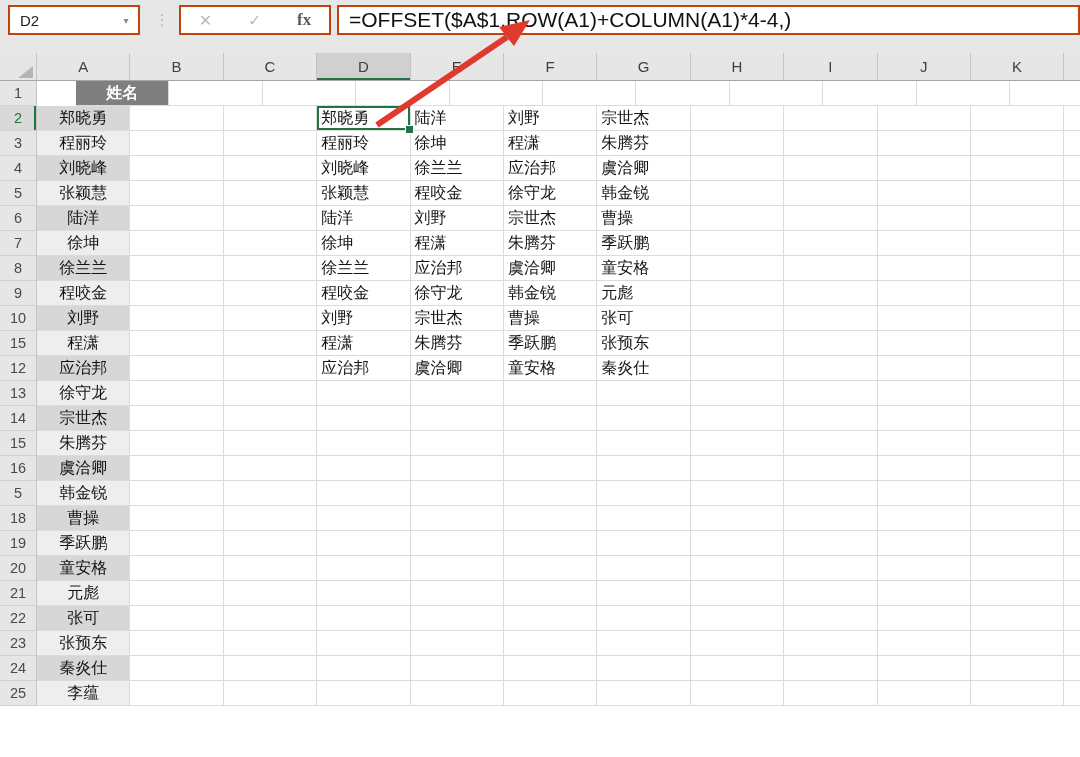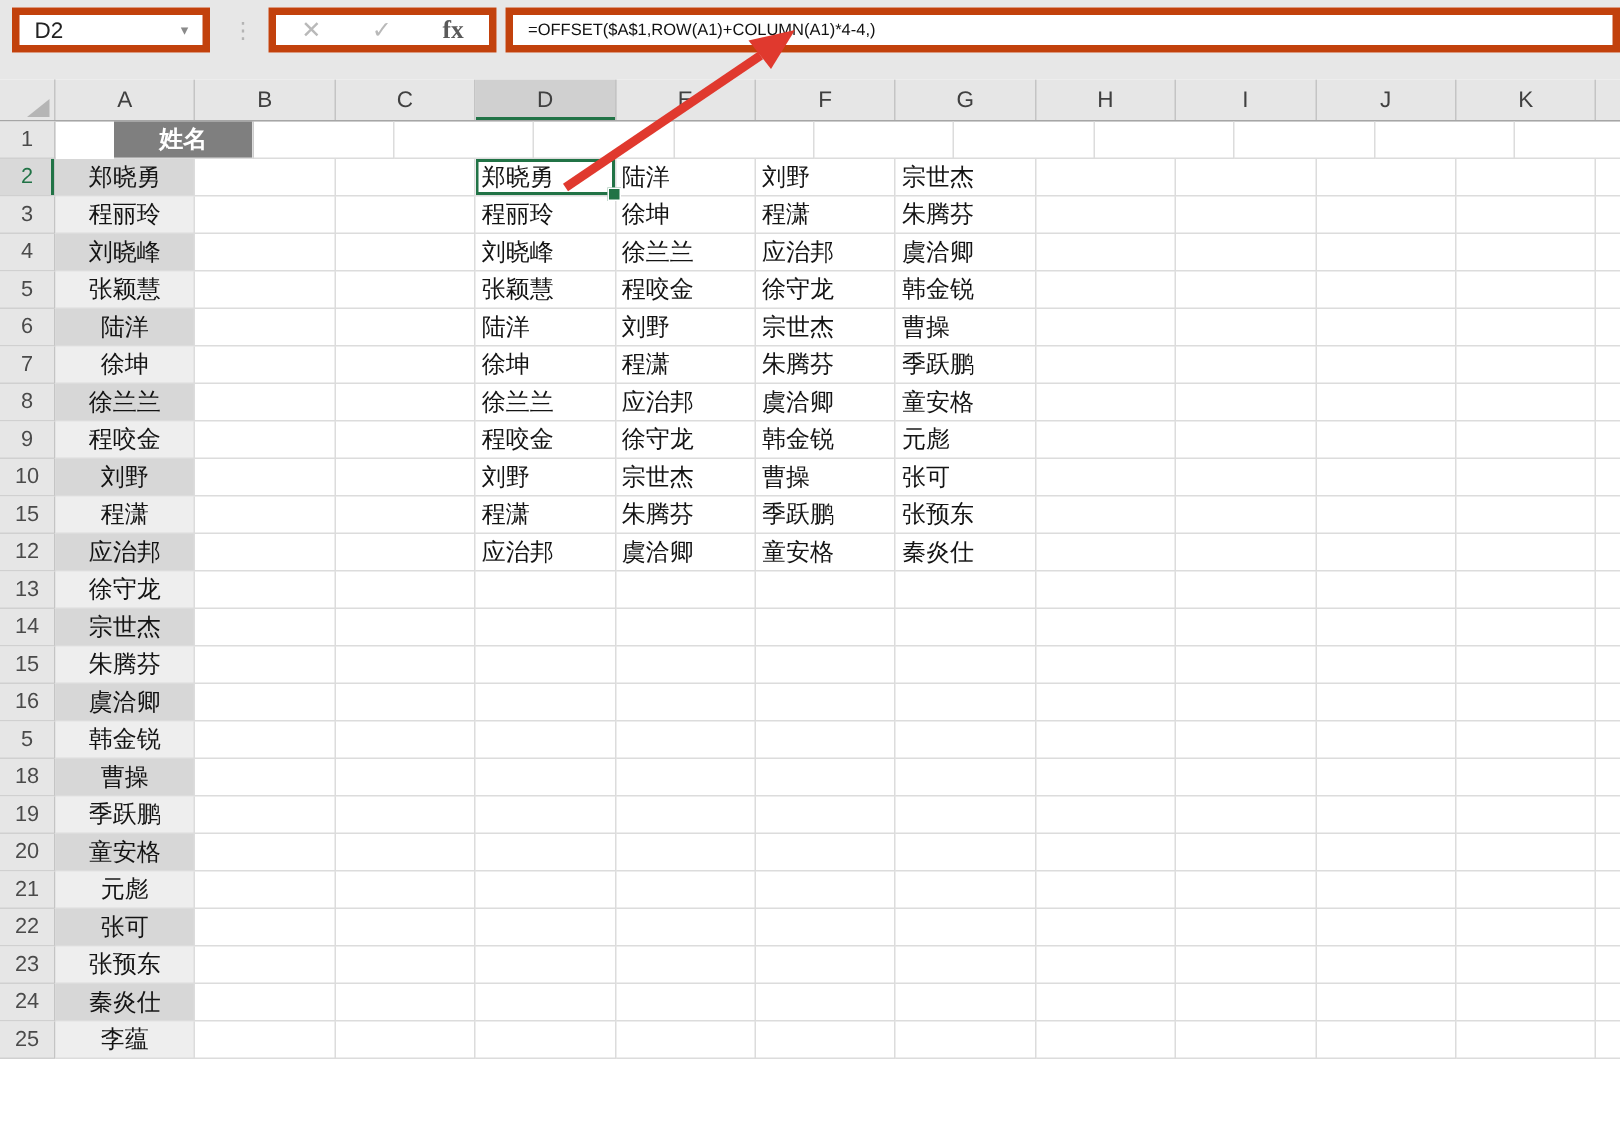--- a/index.html
+++ b/index.html
@@ -6,29 +6,29 @@
   body{
     width:1080px;height:757px;overflow:hidden;background:#fff;
     font-family:"Liberation Sans","DejaVu Sans",sans-serif;
     -webkit-font-smoothing:antialiased;
     position:relative;
   }
   .app{position:relative;width:1080px;height:757px;}
 
   
   .toolbar{position:relative;height:53px;background:#e7e7e7;}
-  .wbox{position:absolute;top:5px;height:30px;background:#fff;border:5px solid #c2410c;box-sizing:border-box;}
+  .wbox{position:absolute;top:5px;height:30px;background:#fff;border:2px solid #c2410c;box-sizing:border-box;}
   .namebox{left:8px;width:132px;display:flex;align-items:center;}
   .nb-val{flex:1;padding-left:10px;font-size:15px;color:#222;}
   .nb-dd{width:24px;text-align:center;color:#8a8a8a;font-size:10px;cursor:default;}
   .dots{position:absolute;left:153px;top:5px;height:30px;width:18px;display:flex;align-items:center;justify-content:center;color:#b4b4b4;font-size:15px;}
   .fbtns{left:179px;width:152px;display:flex;align-items:center;justify-content:space-around;}
   .icn-x,.icn-chk{color:#b9b9b9;font-size:16px;}
   .icn-fx{color:#5a5a5a;font-family:"Liberation Serif","DejaVu Serif",serif;font-weight:bold;font-size:17px;}
-  .fbar{left:337px;right:0;display:flex;align-items:center;padding-left:10px;font-size:11px;color:#111;white-space:nowrap;}
+  .fbar{left:337px;right:0;display:flex;align-items:center;padding-left:10px;font-size:21px;color:#111;white-space:nowrap;}
 
   
   .colhdr{display:flex;height:28px;background:#e6e6e6;border-bottom:1px solid #a6a6a6;box-sizing:border-box;}
   .corner{width:37px;min-width:37px;position:relative;border-right:1px solid #c4c4c4;box-sizing:border-box;}
   .tri{position:absolute;right:3px;bottom:2px;width:0;height:0;border-left:15px solid transparent;border-bottom:12px solid #b5b5b5;}
   .ch{width:93.4px;min-width:93.4px;display:flex;align-items:center;justify-content:center;
       font-size:15px;color:#404040;border-right:1px solid #c4c4c4;box-sizing:border-box;}
   .ch.sel{background:#d0d0d0;box-shadow:inset 0 -2px 0 #217346;}
   .ch.filler{flex:1;border-right:none;}
 

